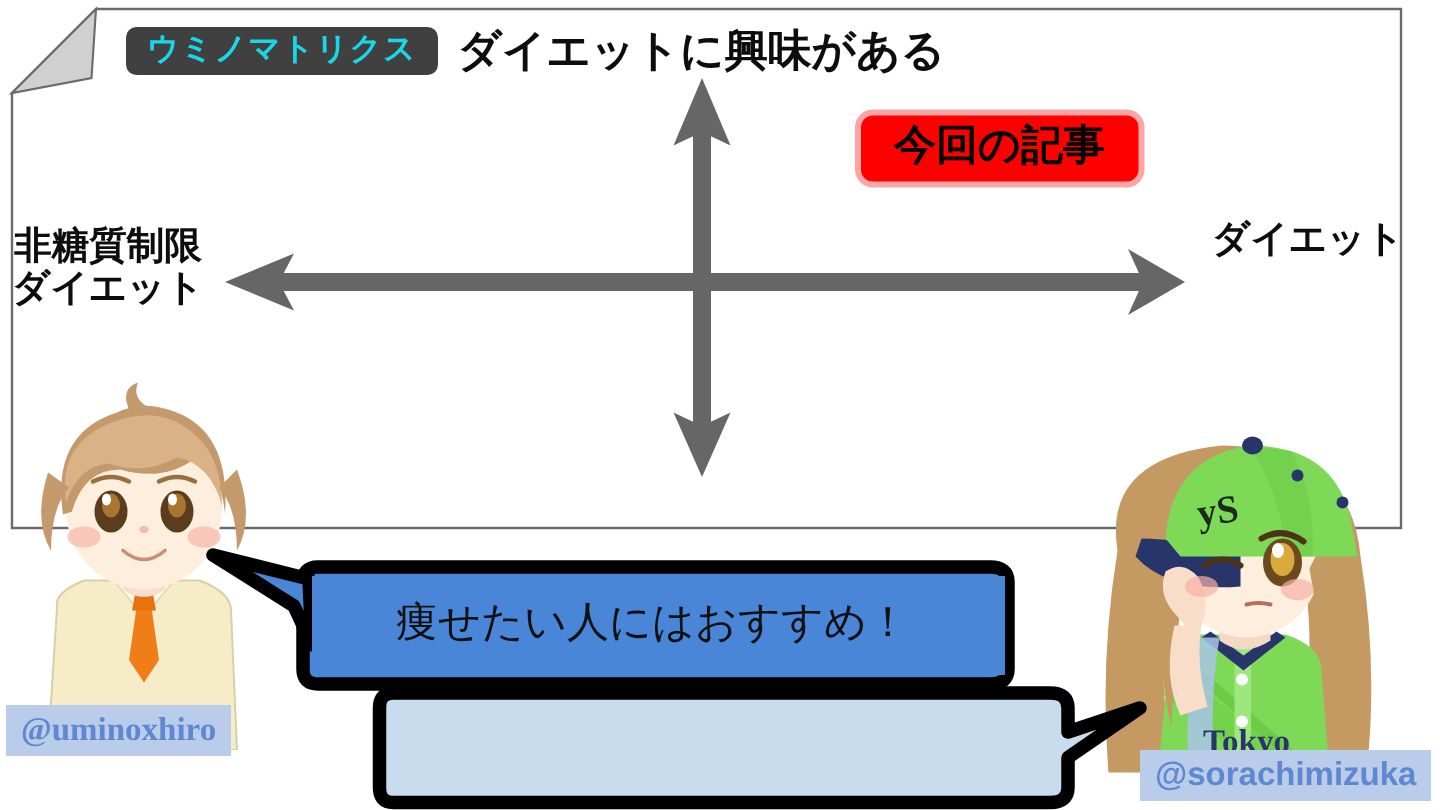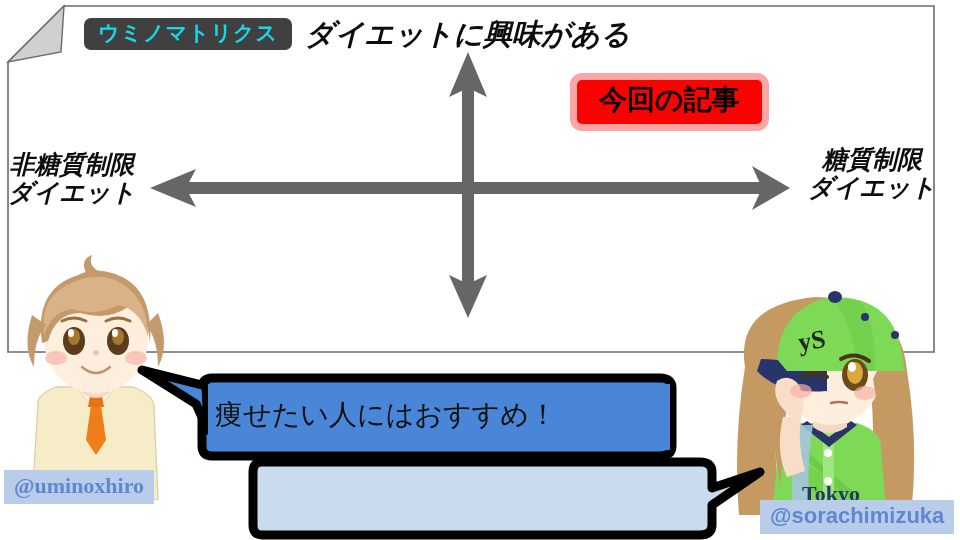--- a/index.html
+++ b/index.html
@@ -50,21 +50,20 @@
     left: 0; top: 0;
   }
 
   
   .axis-label {
     position: absolute;
     font-weight: bold;
     color: #0d0d0d;
     white-space: nowrap;
     line-height: 1.12;
-    font-style: italic;
   }
   .axis-top {
     left: 305px;
     top: 18px;
     font-size: 29px;
   }
   .axis-bottom {
     left: 305px;
     top: 303px;
     font-size: 29px;
@@ -81,21 +80,21 @@
     font-size: 25px;
     text-align: center;
   }
 
   
   .article-badge {
     position: absolute;
     left: 570px;
     top: 73px;
     background: #ff0000;
-    border: 7px solid #fca5a5;
+    border: 4px solid #fca5a5;
     border-radius: 12px;
     padding: 3px 22px 7px 22px;
     font-size: 28px;
     font-weight: bold;
     color: #000000;
     white-space: nowrap;
     line-height: 1.2;
   }
 
   
@@ -117,20 +116,21 @@
   }
   .handle-left { left: 4px; top: 470px; font-family: Liberation Serif, serif; }
   .handle-right { left: 746px; top: 500px; margin-left: 14px; }
 
   
   .bubble-layer { position: absolute; left: 0; top: 0; }
   .bubble-text {
     position: absolute;
     font-weight: bold;
     color: #111111;
+    text-align: center;
     line-height: 1.18;
     white-space: pre-line;
   }
   .bubble-text-1 {
     left: 215px;
     top: 398px;
     width: 440px;
     font-size: 28px;
     font-weight: normal;
   }
@@ -172,21 +172,20 @@
 
   <div class="axis-label axis-top">ダイエットに興味がある</div>
 
 
   <div class="axis-label axis-left">
     <div>非糖質制限</div>
     <div>ダイエット</div>
   </div>
 
   <div class="axis-label axis-right">
-    <div>糖質制限</div>
     <div>ダイエット</div>
   </div>
 
   <div class="article-badge">今回の記事</div>
 
   <div class="char char-left">
     <svg width="175" height="245" viewBox="0 0 175 245">
 
       <path d="M 30 150 Q 28 140 48 132 L 125 132 Q 146 140 146 152 L 150 245 L 24 245 Z" fill="#f6edc8" stroke="#d8cfa8" stroke-width="1.3"></path>
 

